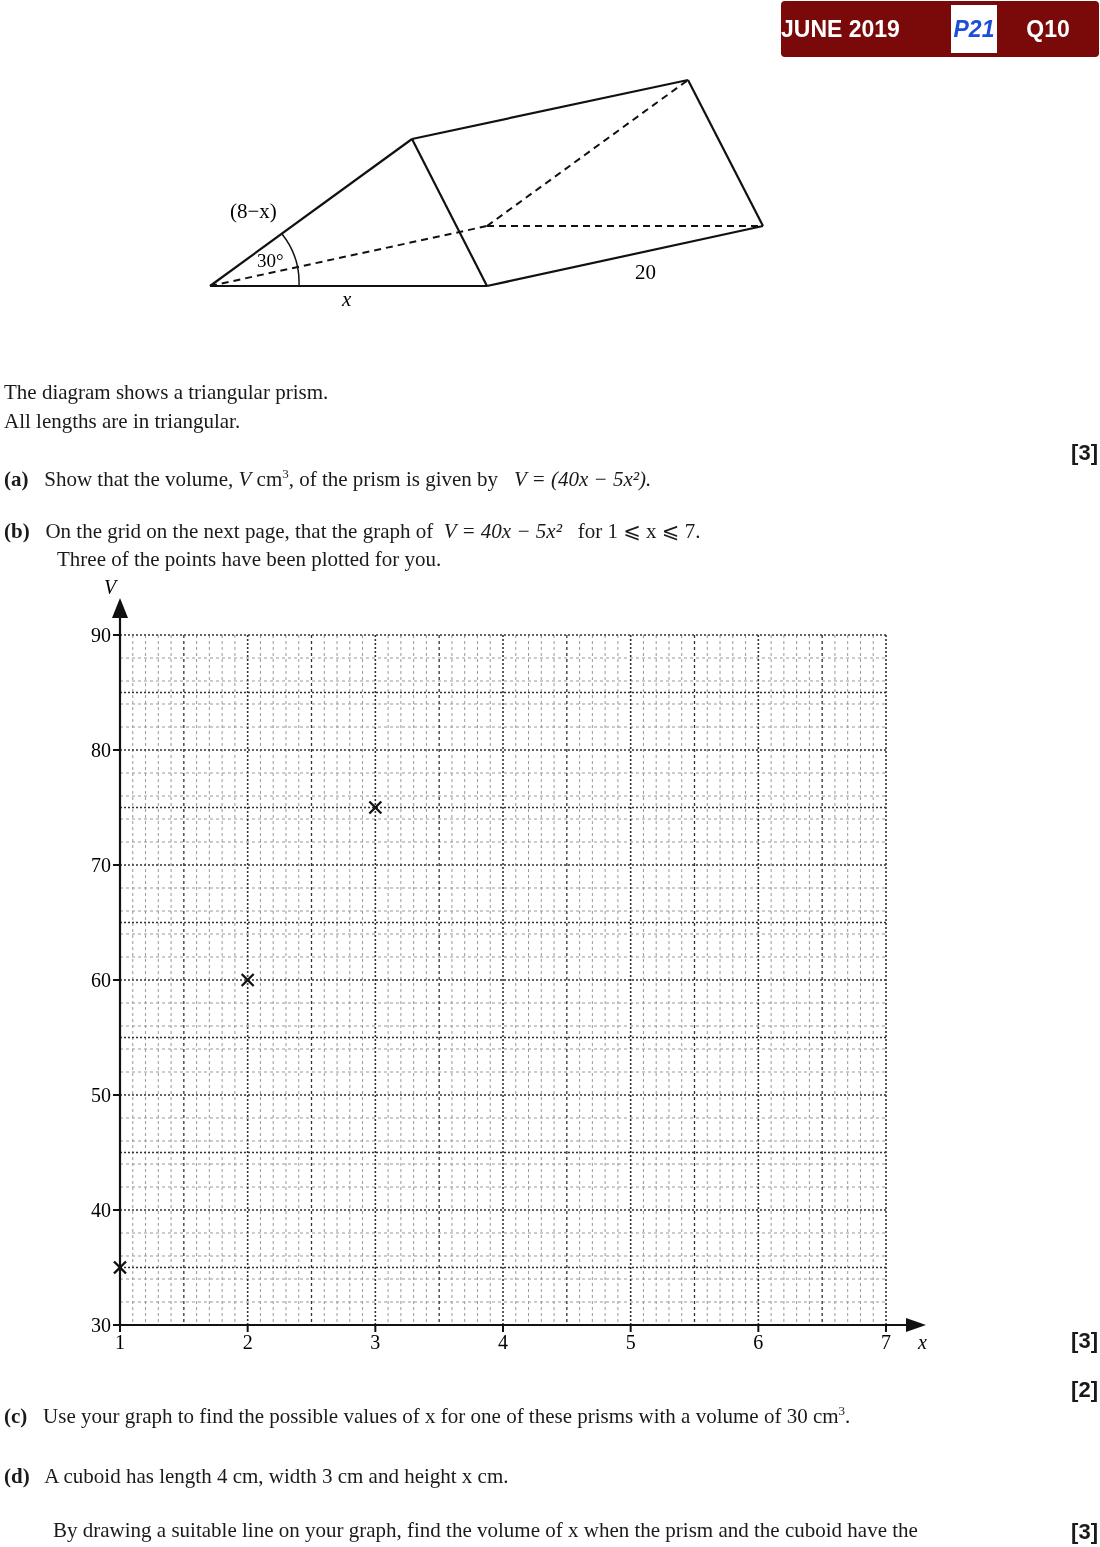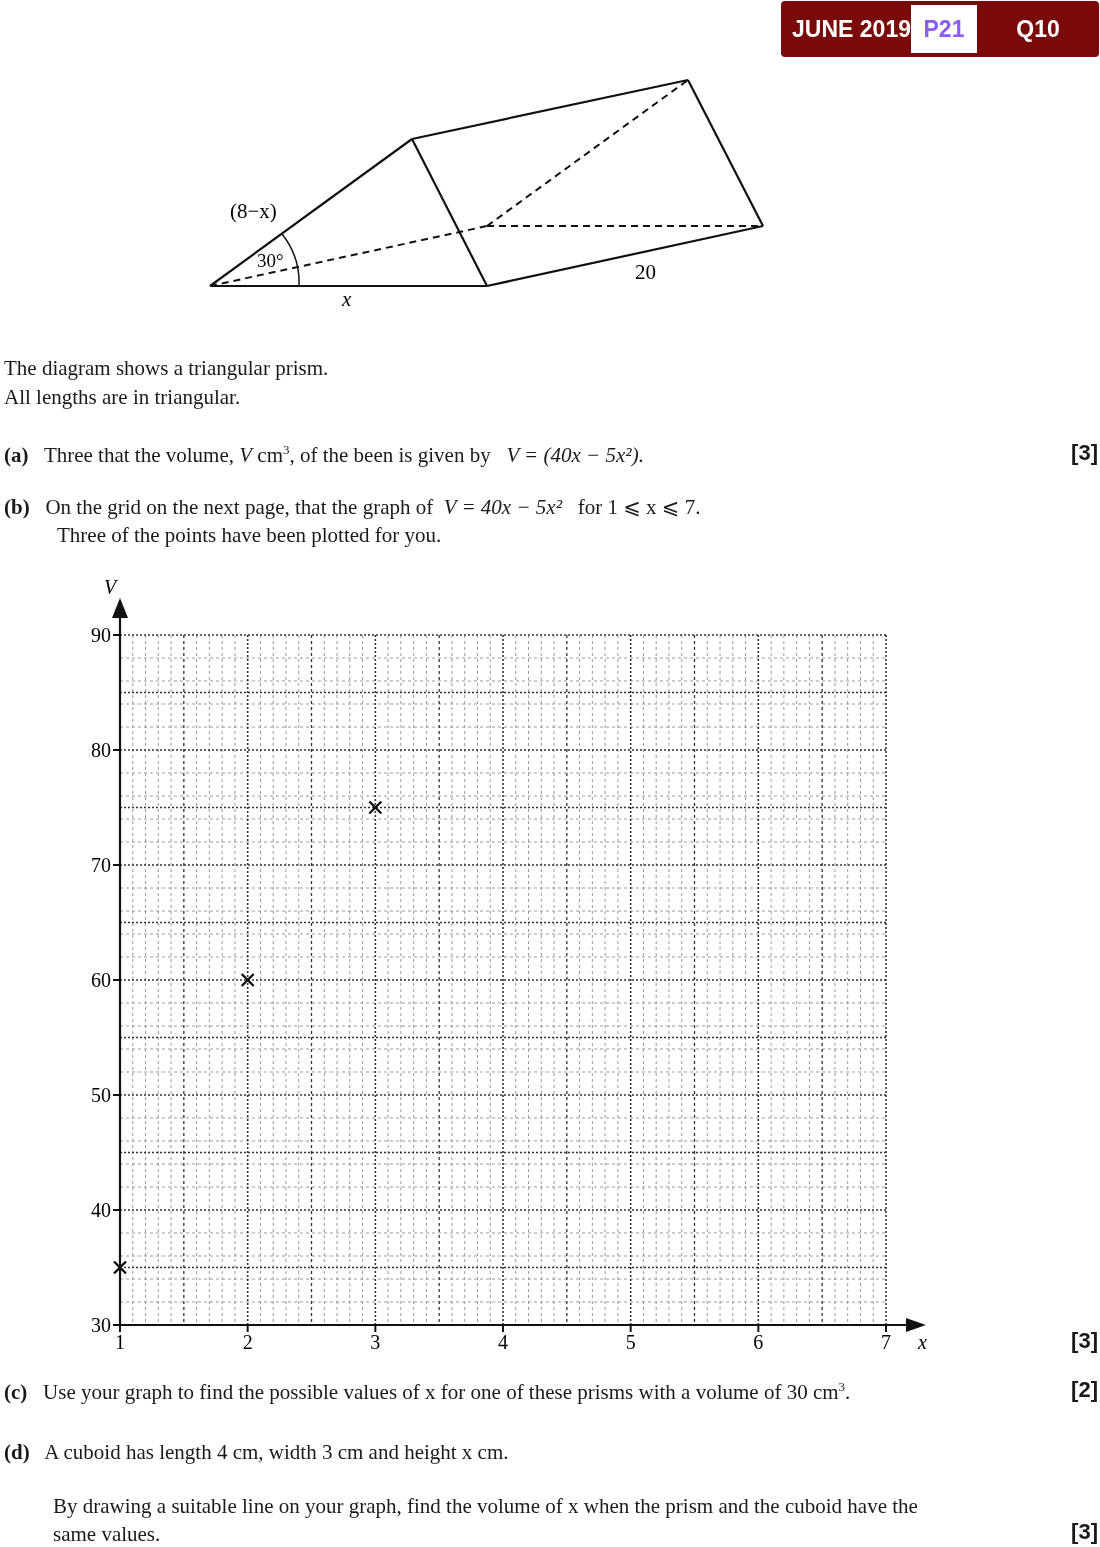--- a/index.html
+++ b/index.html
@@ -2,24 +2,24 @@
 <html><head>
 <meta charset="utf-8">
 <style>
   html, body { margin: 0; padding: 0; background: #ffffff; }
   body { width: 1100px; height: 1547px; position: relative; overflow: hidden;
          font-family: "Liberation Serif", "DejaVu Serif", serif; color: #1a1a1a; }
   .abs { position: absolute; }
   .badge { position: absolute; left: 781px; top: 1px; width: 318px; height: 56px;
            background: #7a0a0a; border-radius: 4px; display: flex; align-items: center;
            font-family: "Liberation Sans", "DejaVu Sans", sans-serif; font-weight: bold; font-size: 23px; color: #fff; }
-  .badge .b1 { width: 130px; text-align: right; }
-  .badge .b2 { width: 66px; height: 48px; background: #fff; color: #8b5cf6; display: flex; align-items: center; justify-content: center; }
+  .badge .b1 { width: 170px; text-align: left; }
+  .badge .b2 { width: 46px; height: 48px; background: #fff; color: #1d4ed8; display: flex; align-items: center; justify-content: center; font-style: italic; }
   .badge .b3 { flex: 1; text-align: center; }
-  .txt { font-size: 21px; line-height: 28px; white-space: nowrap; }
+  .txt { font-size: 21px; line-height: 28px; white-space: nowrap; margin-top: 24px; }
   .lbl { font-weight: bold; }
   .marks { position: absolute; right: 2px; font-family: "Liberation Sans", "DejaVu Sans", sans-serif; font-weight: bold; font-size: 22px; }
   i { font-style: italic; }
   sup { font-size: 13px; line-height: 0; }
   svg text { font-family: "Liberation Serif", "DejaVu Serif", serif; }
 </style>
 </head>
 <body>
 
 <div class="badge">
@@ -47,21 +47,21 @@
   <text x="257" y="267" font-size="19">30°</text>
   <text x="342" y="306" font-size="21" font-style="italic">x</text>
   <text x="635" y="279" font-size="21">20</text>
 </svg>
 
 <div class="abs txt" style="left:4px;top:354px">The diagram shows a triangular prism.</div>
 <div class="abs txt" style="left:4px;top:383px">All lengths are in triangular.</div>
 
 <div class="abs txt" style="left:4px;top:441px">
   <span class="lbl">(a)</span>&nbsp;&nbsp;
-  <span>Three that the volume, </span><i>V</i><span> cm</span><sup>3</sup><span>, of the been is given by </span>&nbsp;&nbsp;<i>V = (40x − 5x²).</i>
+  <span>Show that the volume, </span><i>V</i><span> cm</span><sup>3</sup><span>, of the prism is given by </span>&nbsp;&nbsp;<i>V = (40x − 5x²).</i>
 </div>
 <div class="marks" style="top:440px">[3]</div>
 
 <div class="abs txt" style="left:4px;top:493px">
   <span class="lbl">(b)</span>&nbsp;&nbsp;
   <span>On the grid on the next page, that the graph of </span>&nbsp;<i>V = 40x − 5x²</i>&nbsp;&nbsp;&nbsp;<span>for 1 ⩽ x ⩽ 7.</span>
 </div>
 <div class="abs txt" style="left:57px;top:521px">Three of the points have been plotted for you.</div>
 
 <svg class="abs" id="graph" style="left:0;top:570px" width="1100" height="800">

